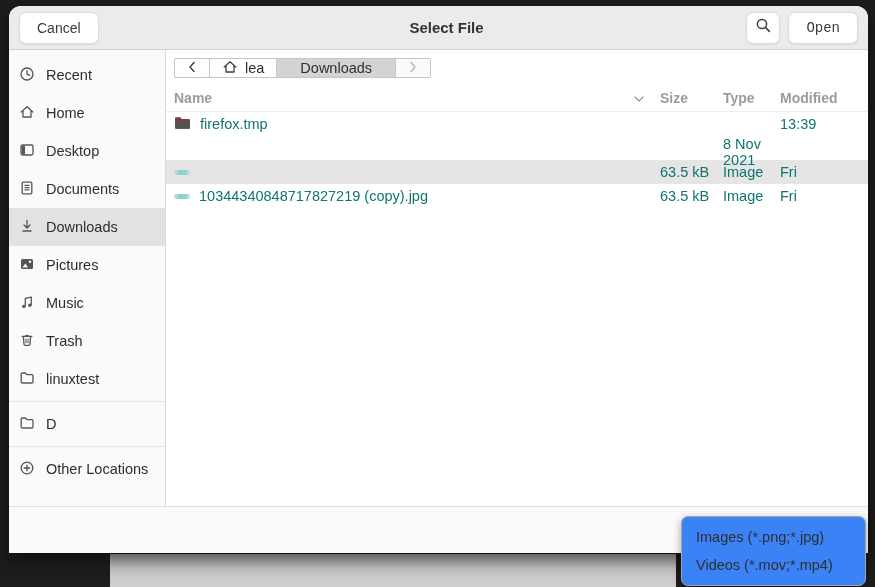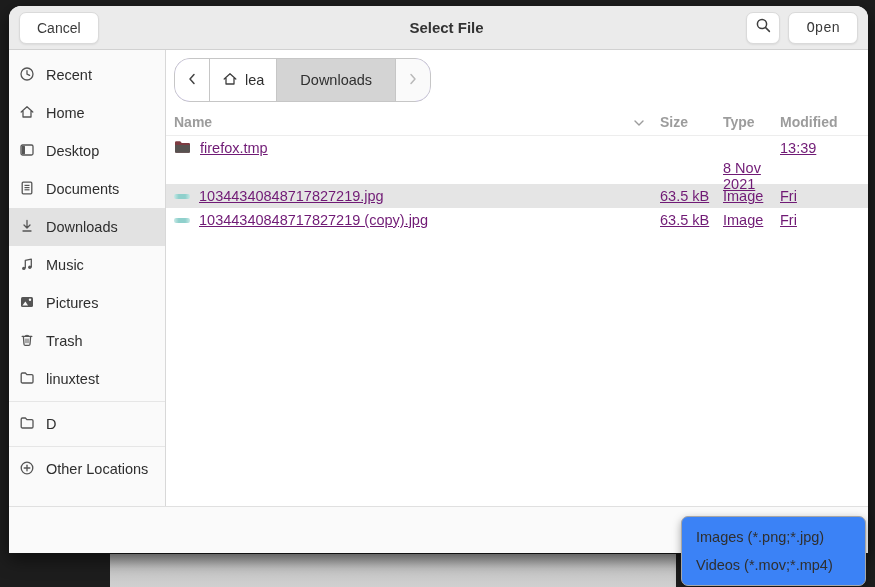--- a/index.html
+++ b/index.html
@@ -46,41 +46,41 @@
     height:38px; display:flex; align-items:center; gap:11px; padding:0 10px;
     font-size:14.5px; color:#2e2e2e; cursor:pointer; white-space:nowrap;
   }
   .side-item.selected { background:#e2e2e2; }
   .side-item svg { flex:0 0 auto; }
   .side-sep { height:1px; background:#e6e6e6; margin:3px 0; }
 
   .content { flex:1 1 auto; background:#fff; display:flex; flex-direction:column; min-width:0; }
   .pathbar-row { padding:8px 8px 7px 8px; }
   .pathbar {
-    display:inline-flex; border:1px solid #c6c6c6; border-radius:16px;
-    overflow:hidden; height:44px; background:#c4b5fd;
+    display:inline-flex; border:1px solid #c6c6c6; border-radius:2px;
+    overflow:hidden; height:20px; background:#c4b5fd;
   }
   .pb-btn {
     display:flex; align-items:center; justify-content:center; gap:7px;
     padding:0 12px; background:#fff; border-right:1px solid #c6c6c6;
     font-size:14.5px; color:#2f2f2f; cursor:pointer;
   }
   .pb-btn.current { background:#d4d4d4; padding:0 23px; }
   .pb-btn.fwd { background:#fafafa; border-right:none; }
 
   .list-header {
     display:grid; grid-template-columns:486px 63px 57px 1fr; height:27px;
     align-items:center; border-bottom:1px solid #ededed;
     font-weight:bold; color:#9c9c9c; font-size:14px; padding-left:8px;
   }
   .name-h { display:flex; align-items:center; justify-content:space-between; padding-right:15px; cursor:pointer; }
   .col-h { cursor:pointer; }
   .file-row {
     display:grid; grid-template-columns:486px 63px 57px 1fr; height:24px;
-    align-items:center; font-size:14.5px; color:#701a75; padding-left:8px; cursor:pointer;text-decoration:underline;
+    align-items:center; font-size:14.5px; color:#0f766e; padding-left:8px; cursor:pointer;
   }
   .file-row.selected { background:#e5e5e5; }
   .name-cell { display:flex; align-items:center; gap:9px; min-width:0; overflow:hidden; }
   .name-cell span { overflow:hidden; text-overflow:ellipsis; white-space:nowrap; }
   .img-icon {
     width:16px; height:5px; border-radius:2px; flex:0 0 auto;
     background:linear-gradient(90deg,#c8e9e6 0%,#8fd0cc 30%,#8fd0cc 70%,#c8e9e6 100%);
   }
   .bottom-band { flex:0 0 47px; background:#fafafa; border-top:1px solid #e0e0e0; }
 
@@ -153,33 +153,33 @@
         </div>
         <div class="side-item selected">
           <span><svg width="16" height="16" viewBox="0 0 16 16">
                 <path d="M8 2.5 V9.5 M5 7 L8 10 L11 7" fill="none" stroke="#555" stroke-width="1.3" stroke-linecap="round" stroke-linejoin="round"></path>
                 <line x1="4" y1="13" x2="12" y2="13" stroke="#555" stroke-width="1.3" stroke-linecap="round"></line>
               </svg></span>
           <span>Downloads</span>
         </div>
         <div class="side-item">
           <span><svg width="16" height="16" viewBox="0 0 16 16">
+                <rect x="2" y="3" width="12" height="10" rx="1.5" fill="#555"></rect>
+                <circle cx="11" cy="5.7" r="1.2" fill="#fafafa"></circle>
+                <path d="M3.4 11.6 L6.4 7.6 L9 11.6 Z" fill="#fafafa"></path>
+              </svg></span>
+          <span>Pictures</span>
+        </div>
+        <div class="side-item">
+          <span><svg width="16" height="16" viewBox="0 0 16 16">
                 <path d="M6.3 12.3 V4.3 L12.3 3.2 V11.2" fill="none" stroke="#555" stroke-width="1.3" stroke-linejoin="round"></path>
                 <circle cx="4.8" cy="12.4" r="1.7" fill="#555"></circle>
                 <circle cx="10.8" cy="11.3" r="1.7" fill="#555"></circle>
               </svg></span>
           <span>Music</span>
-        </div>
-        <div class="side-item">
-          <span><svg width="16" height="16" viewBox="0 0 16 16">
-                <rect x="2" y="3" width="12" height="10" rx="1.5" fill="#555"></rect>
-                <circle cx="11" cy="5.7" r="1.2" fill="#fafafa"></circle>
-                <path d="M3.4 11.6 L6.4 7.6 L9 11.6 Z" fill="#fafafa"></path>
-              </svg></span>
-          <span>Pictures</span>
         </div>
         <div class="side-item">
           <span><svg width="16" height="16" viewBox="0 0 16 16">
                 <line x1="3.2" y1="4.4" x2="12.8" y2="4.4" stroke="#555" stroke-width="1.3" stroke-linecap="round"></line>
                 <path d="M6.3 4.2 C6.3 2.9 9.7 2.9 9.7 4.2" fill="none" stroke="#555" stroke-width="1.2"></path>
                 <path d="M4.4 4.6 L5 12.2 A1.3 1.3 0 0 0 6.3 13.4 H9.7 A1.3 1.3 0 0 0 11 12.2 L11.6 4.6" fill="none" stroke="#555" stroke-width="1.3"></path>
                 <line x1="7" y1="6.6" x2="7" y2="11.2" stroke="#555" stroke-width="1"></line>
                 <line x1="9" y1="6.6" x2="9" y2="11.2" stroke="#555" stroke-width="1"></line>
               </svg></span>
           <span>Trash</span>
@@ -258,21 +258,20 @@
             <div>13:39</div>
           </div>
           <div class="file-row">
             <div></div>
             <div></div>
             <div>8 Nov 2021</div>
           </div>
           <div class="file-row selected">
             <div class="name-cell">
               <span class="img-icon"></span>
-              <span>10344340848717827219.jpg</span>
             </div>
             <div>63.5 kB</div>
             <div>Image</div>
             <div>Fri</div>
           </div>
           <div class="file-row">
             <div class="name-cell">
               <span class="img-icon"></span>
               <span>10344340848717827219 (copy).jpg</span>
             </div>

